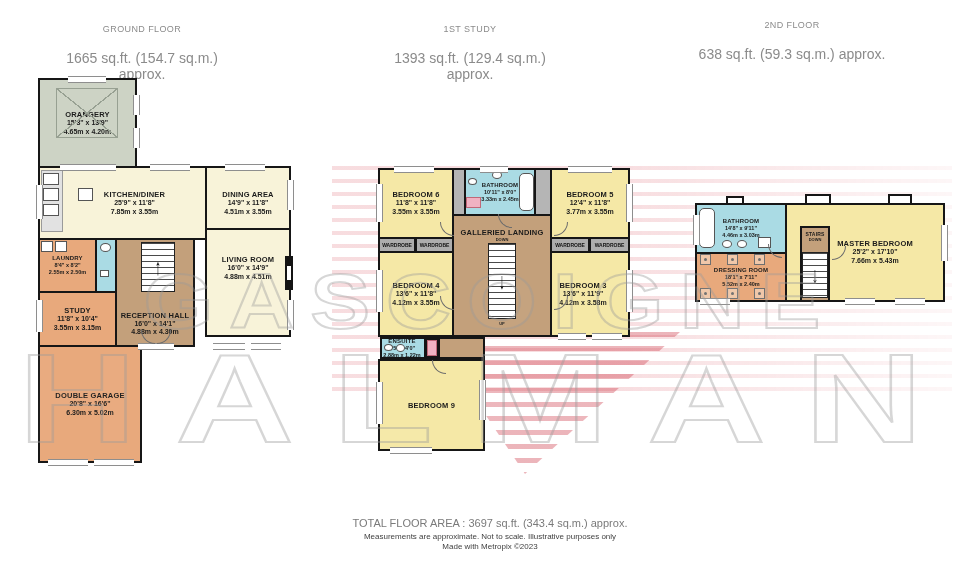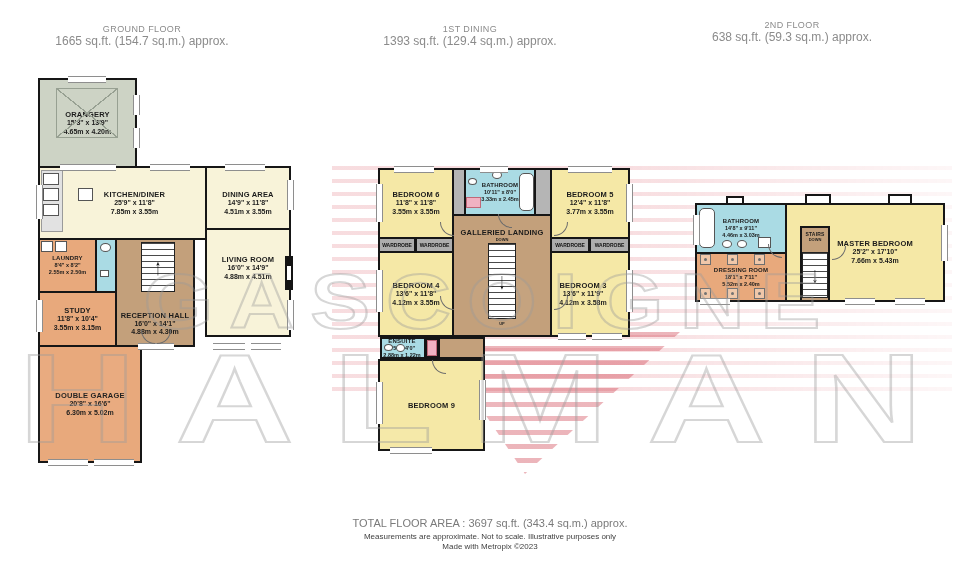--- a/index.html
+++ b/index.html
@@ -2,21 +2,21 @@
 <html style="--cream: #f8f3d9; --yellow: #f5e8a6; --tan: #c3a07b; --orange: #e8a97c; --green: #cdd3c5; --blue: #aadbe4; --wgray: #adadad; --pink: #f0b2c2;"><head>
 <meta charset="utf-8">
 <style>
   html,body{margin:0;padding:0}
   body{width:980px;height:580px;background:#ffffff;position:relative;overflow:hidden;
        font-family:"Liberation Sans",sans-serif;}
   .abs{position:absolute;box-sizing:border-box}
   
   .hdr{text-align:center;color:#8b8b8b}
   .hdr .t{font-size:9px;letter-spacing:.4px}
-  .hdr .s{font-size:12px;margin-top:0}
+  .hdr .s{font-size:14px;margin-top:16px}
   .ft1{font-size:11px;color:#7a7a7a;text-align:center;width:980px}
   .ft2{font-size:8px;color:#3f3f3f;text-align:center;width:980px}
   
   .room{border:2px solid #161616;display:flex;flex-direction:column;align-items:center;
         justify-content:center;text-align:center;z-index:2}
   .rname{font-size:7.5px;font-weight:bold;color:#1b1b1b;letter-spacing:.2px;line-height:1.2}
   .rdims{font-size:7px;font-weight:bold;color:#1b1b1b;line-height:1.25}
   .small .rname{font-size:6px}
   .small .rdims{font-size:5.5px}
   .tinylbl{font-size:4px;font-weight:bold;color:#222;line-height:1.4}
@@ -61,21 +61,21 @@
 <body>
 
 <div class="abs wm-band" style="left:332px;top:166px;width:620px;height:234px"></div>
 <div class="abs wm-logo" style="left:430px;top:332px;width:250px;height:142px"></div>
 
 <div class="abs hdr" style="left:42px;top:24px;width:200px">
   <div class="t">GROUND FLOOR</div>
   <div class="s">1665 sq.ft. (154.7 sq.m.) approx.</div>
 </div>
 <div class="abs hdr" style="left:370px;top:24px;width:200px">
-  <div class="t">1ST DINING</div>
+  <div class="t">1ST STUDY</div>
   <div class="s">1393 sq.ft. (129.4 sq.m.) approx.</div>
 </div>
 <div class="abs hdr" style="left:692px;top:20px;width:200px">
   <div class="t">2ND FLOOR</div>
   <div class="s">638 sq.ft. (59.3 sq.m.) approx.</div>
 </div>
 
 <div class="abs room" style="left:38px;top:78px;width:99px;height:90px;background:var(--green)">
   <div class="rname">ORANGERY</div>
   <div class="rdims">15'3"  x 13'9"</div>

